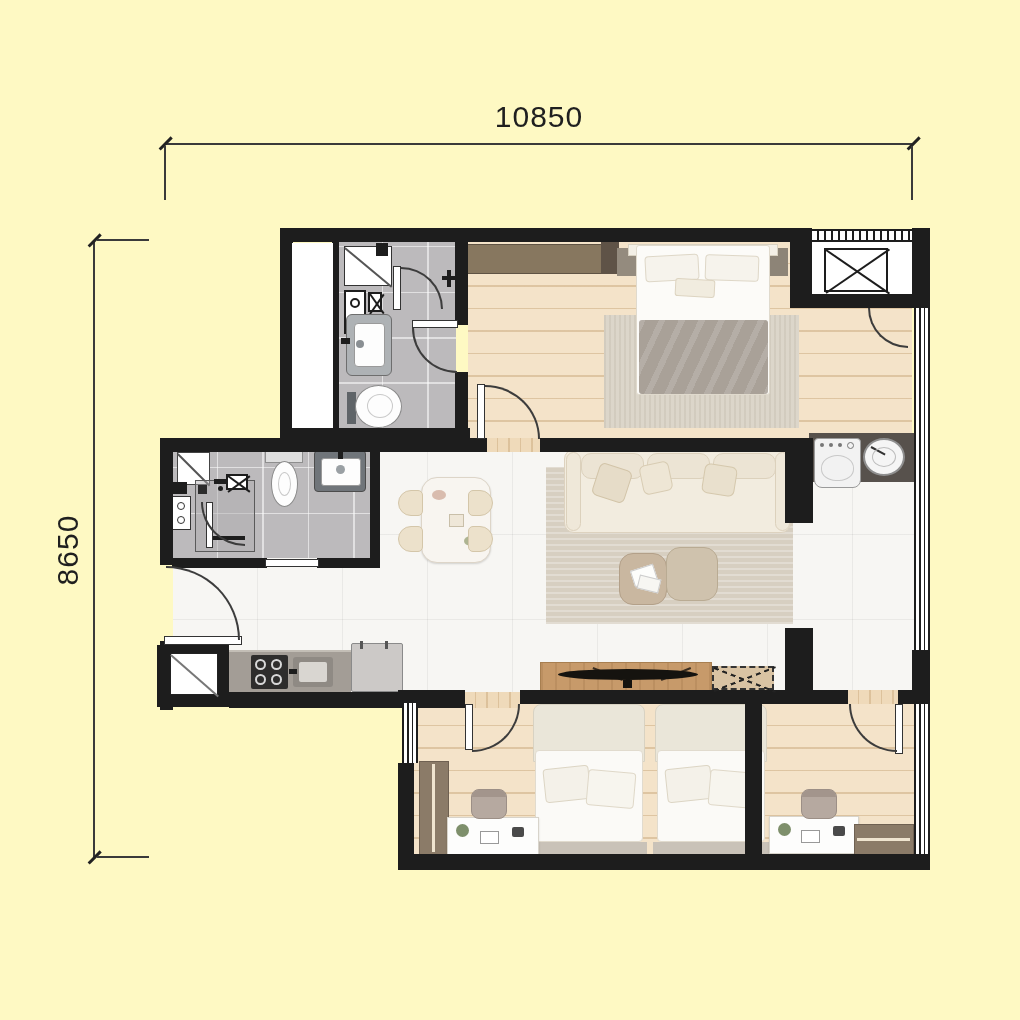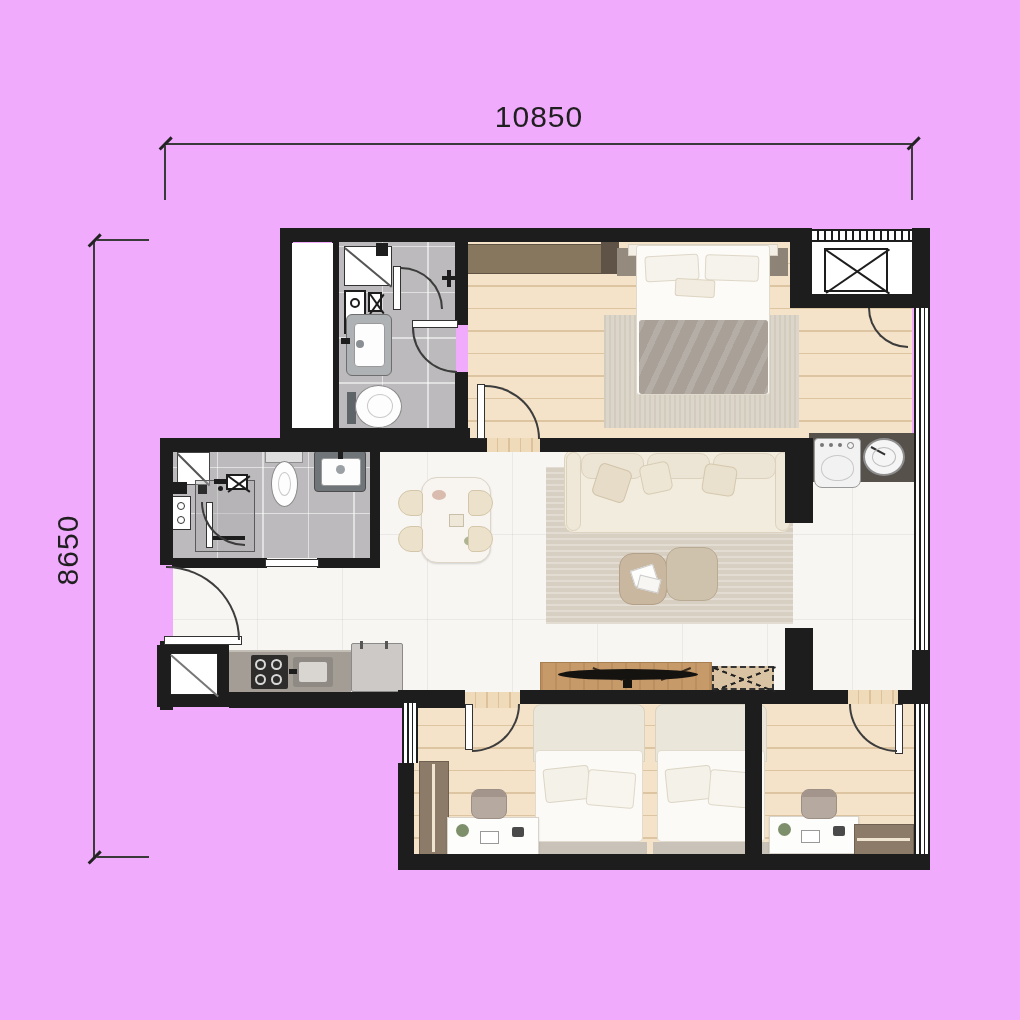--- a/index.html
+++ b/index.html
@@ -1,16 +1,16 @@
 <!DOCTYPE html>
 <html><head>
 <meta charset="utf-8">
 <style>
   html,body{margin:0;padding:0;background:#fff;}
-  #stage{position:relative;width:1020px;height:1020px;background:#f0abfc;overflow:hidden;
+  #stage{position:relative;width:1020px;height:1020px;background:#fef9c3;overflow:hidden;
          font-family:"Liberation Sans",sans-serif;}
   .abs{position:absolute;}
   
   .wall{position:absolute;background:#1d1d1d;z-index:4;}
   .wood{position:absolute;background:#f4e3c9;z-index:1;
         background-image:repeating-linear-gradient(180deg,rgba(0,0,0,0) 0 21px,rgba(186,148,98,.38) 21px 22.5px);}
   .woodv{position:absolute;background:#efdaba;z-index:3;
         background-image:repeating-linear-gradient(90deg,rgba(0,0,0,0) 0 10px,rgba(186,148,98,.35) 10px 11.5px);}
   .tile{position:absolute;background:#f7f6f3;z-index:1;
         background-image:repeating-linear-gradient(0deg,transparent 0 84px,rgba(60,60,60,.07) 84px 85px),

